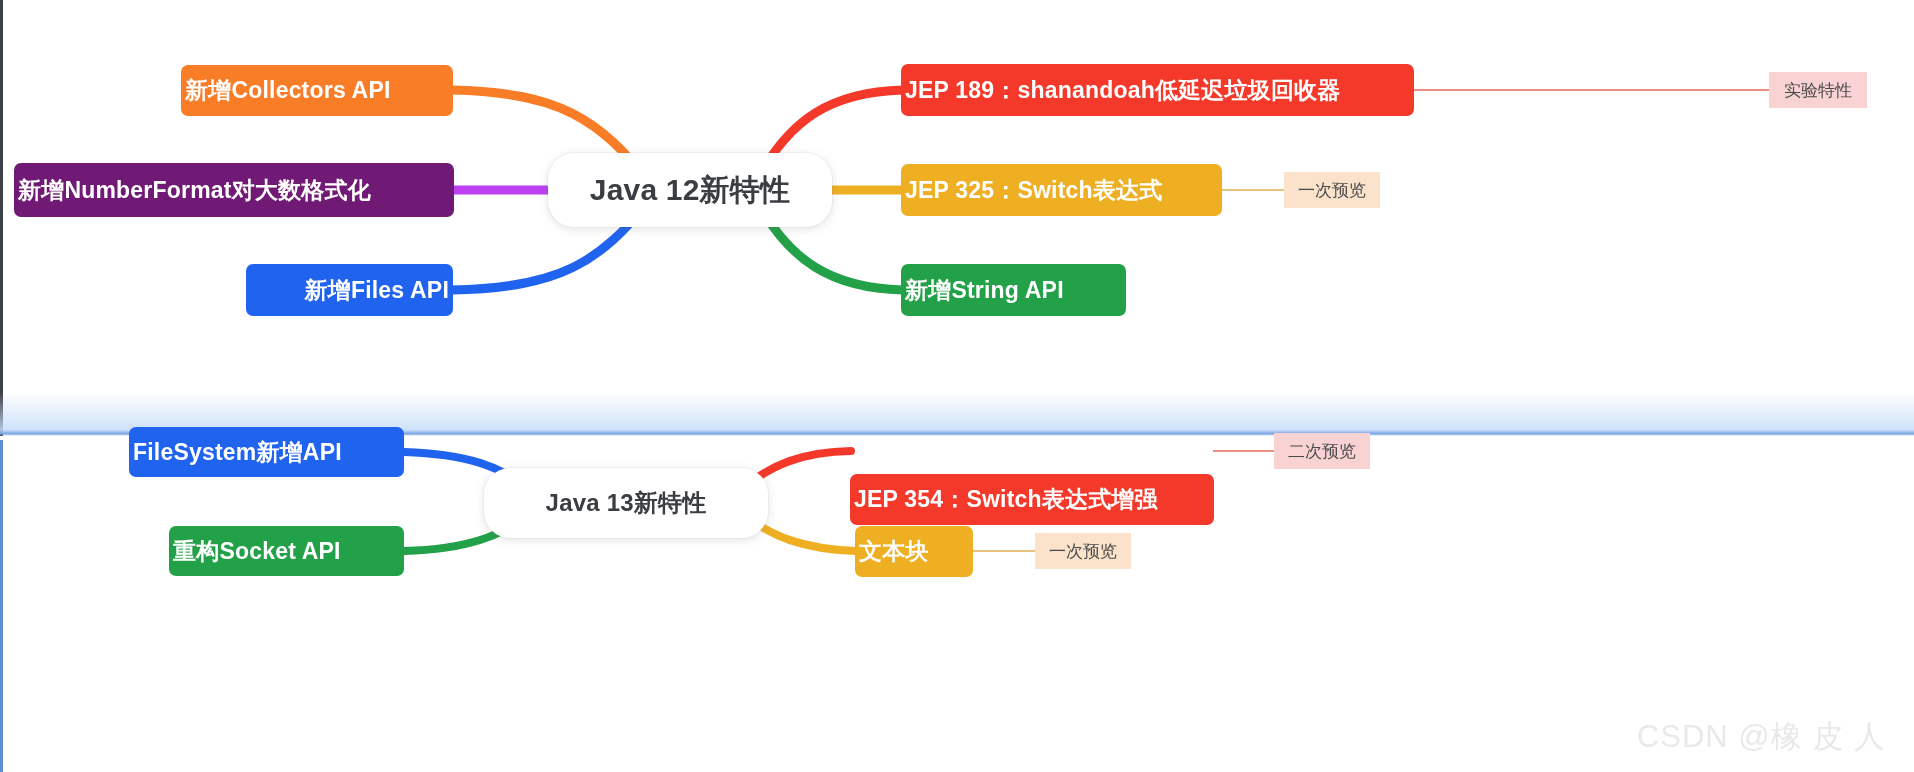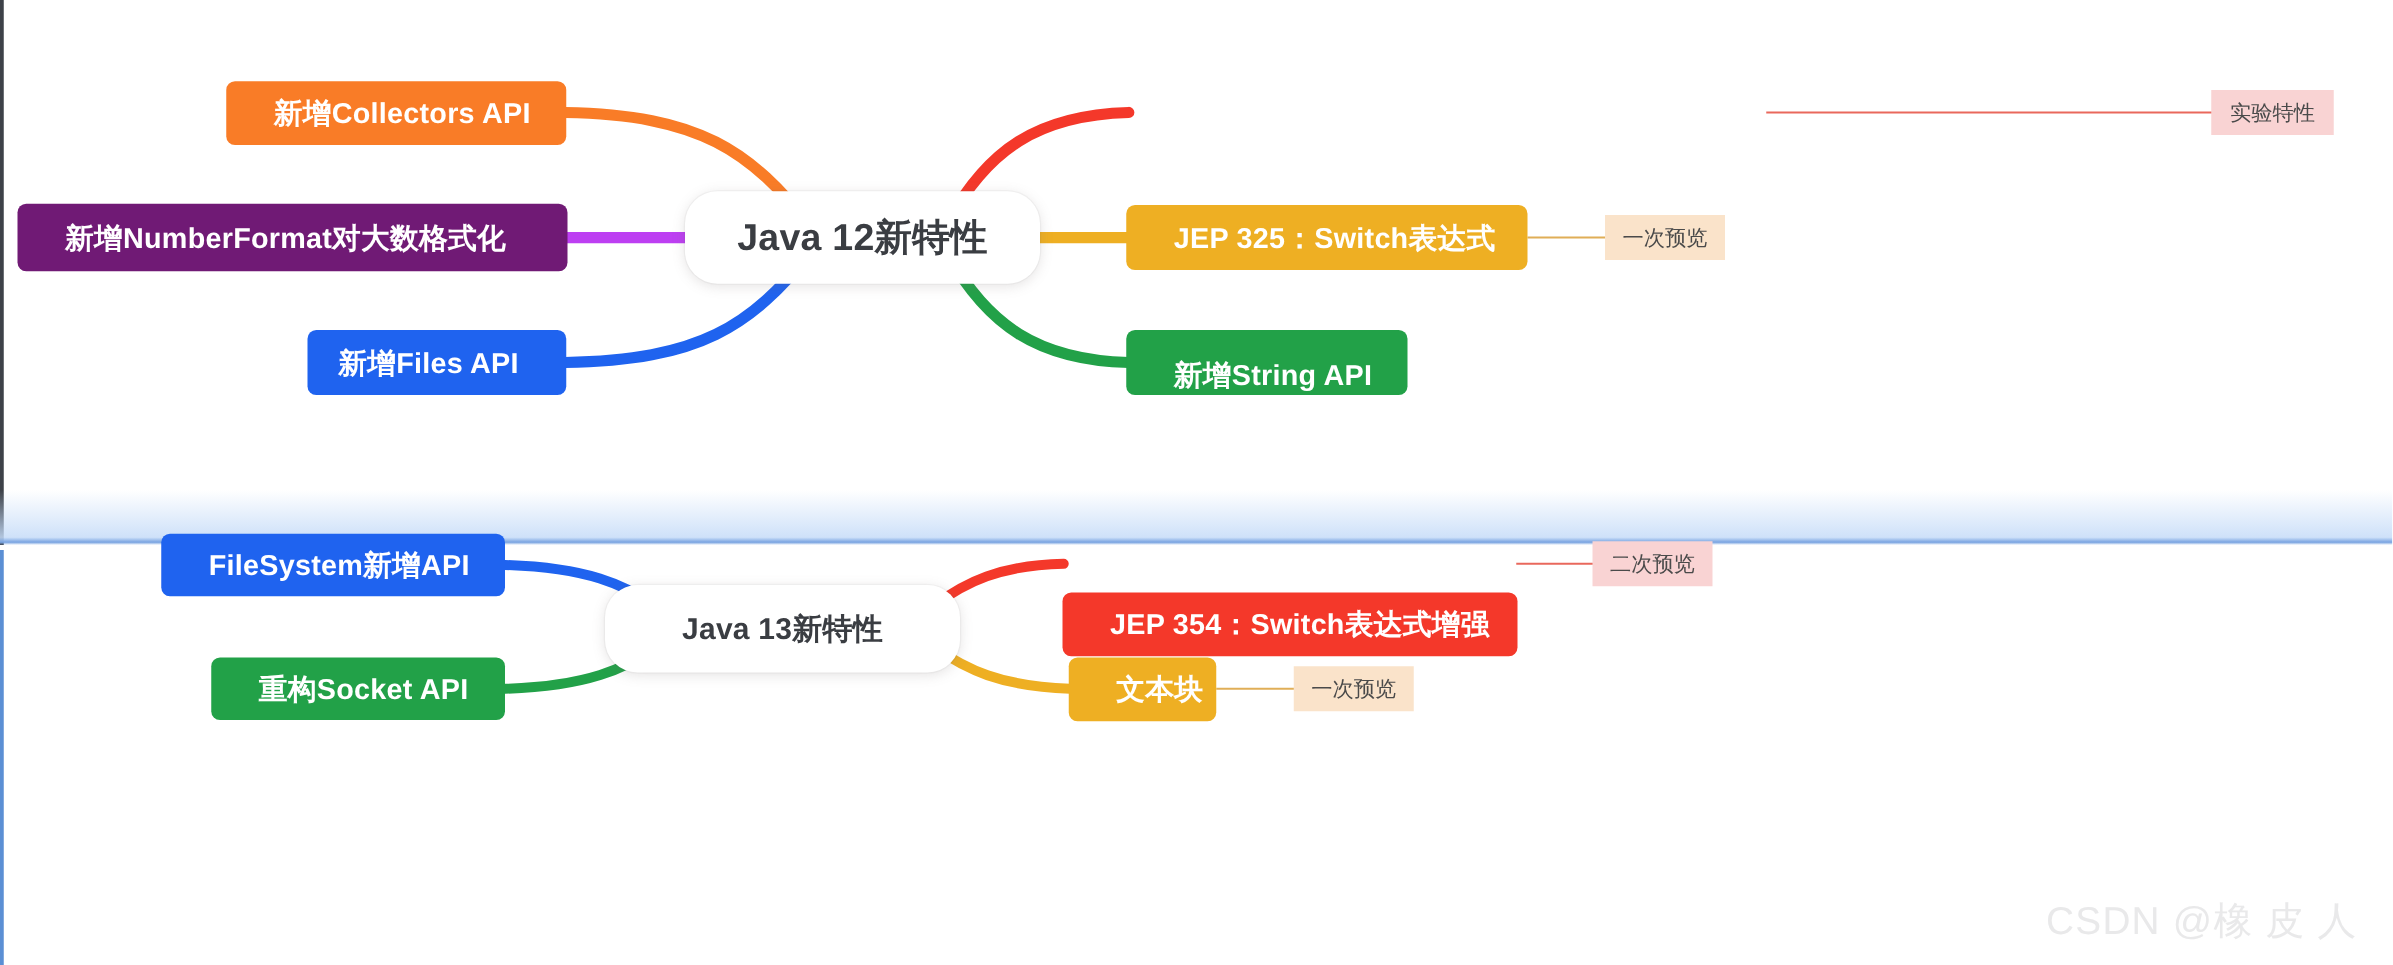--- a/index.html
+++ b/index.html
@@ -75,21 +75,21 @@
   .node.center {
     background: #ffffff;
     color: #3a3d42;
     border-radius: 26px;
     justify-content: center;
     box-shadow: 0 2px 10px rgba(120,110,110,0.20),
                 0 0 0 1px rgba(0,0,0,0.03);
     font-weight: bold;
   }
   .node.leaf {
-    padding: 0 38px;
+    padding: 0 4px;
   }
 
   
   .tag {
     position: absolute;
     box-sizing: border-box;
     display: flex;
     align-items: center;
     justify-content: center;
     color: #4a4a4a;
@@ -149,26 +149,29 @@
   </div>
 
   <div class="node leaf" style="left:14px; top:163px; width:440px; height:54px; font-size:23px; background:#701a75;">
     <span>新增NumberFormat对大数格式化</span>
   </div>
 
   <div class="node leaf" style="left:246px; top:264px; width:207px; height:52px; font-size:23px; background:#1f63ef;justify-content:flex-end;">
     <span>新增Files API</span>
   </div>
 
+  <div class="node leaf" style="left:901px; top:64px; width:513px; height:52px; font-size:23px; background:#f4382a;">
+    <span>JEP 189：shanandoah低延迟垃圾回收器</span>
+  </div>
 
   <div class="node leaf" style="left:901px; top:164px; width:321px; height:52px; font-size:23px; background:#eeaf23;">
     <span>JEP 325：Switch表达式</span>
   </div>
 
-  <div class="node leaf" style="left:901px; top:264px; width:225px; height:52px; font-size:23px; background:#22a148;align-items:flex-end;">
+  <div class="node leaf" style="left:901px; top:264px; width:225px; height:52px; font-size:23px; background:#22a148;">
     <span>新增String API</span>
   </div>
 
   <div class="tag" style="left:1769px; top:72px; width:98px; height:36px; font-size:17px; background:#f9d3d3;">
     <span>实验特性</span>
   </div>
 
   <div class="tag" style="left:1284px; top:172px; width:96px; height:36px; font-size:17px; background:#fae3ca;">
     <span>一次预览</span>
   </div>

